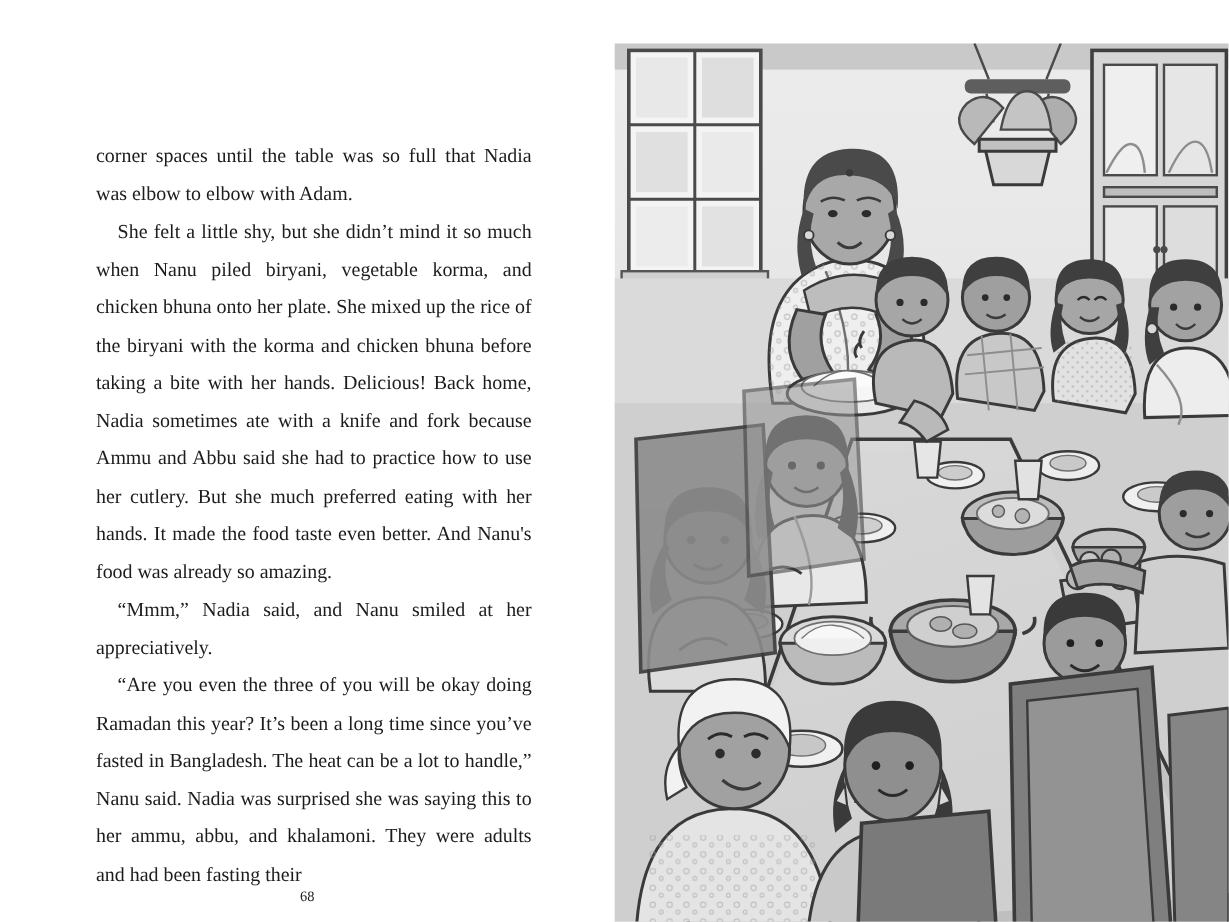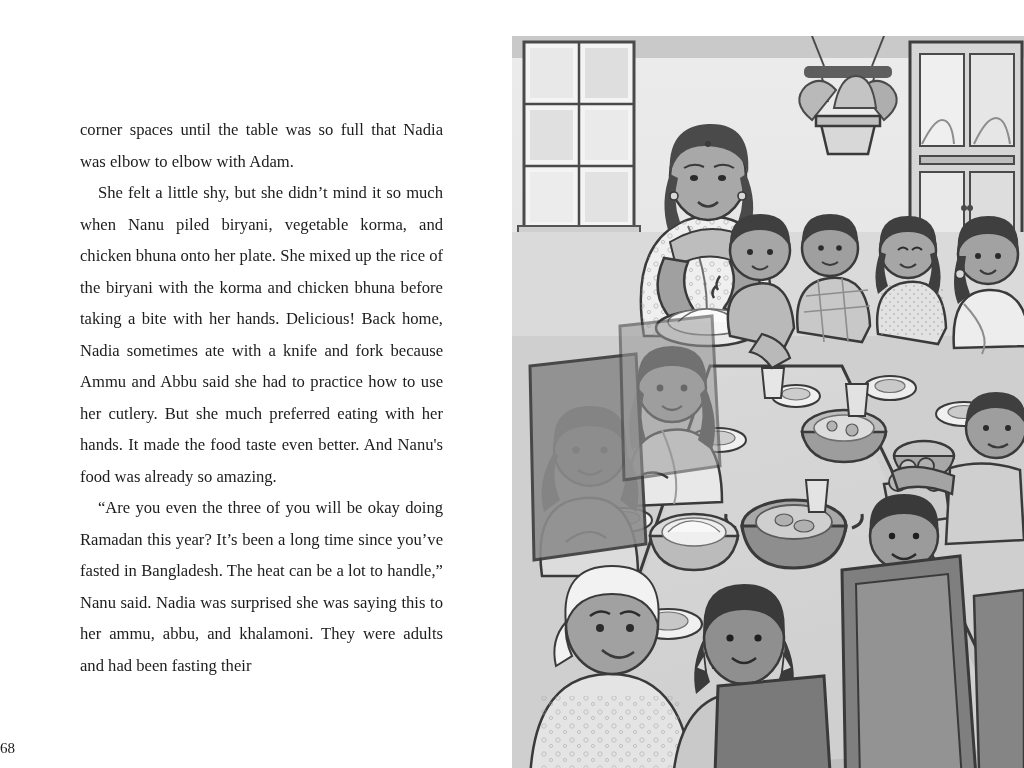--- a/index.html
+++ b/index.html
@@ -45,22 +45,23 @@
     hyphens: none;
   }
   .text-block p.indent {
     text-indent: 18px;
   }
   .page-number {
     position: absolute;
     top: 704px;
     left: 0;
     width: 512px;
+    text-align: center;
     font-family: "Liberation Serif", serif;
-    font-size: 15px;
+    font-size: 12px;
     color: #1c1c1c;
   }
   
   .art-page {
     position: relative;
     width: 512px;
     height: 768px;
     background: #ffffff;
   }
   .art-frame {
@@ -77,20 +78,21 @@
 </style>
 </head>
 <body>
 
 <div class="page">
 
   <div class="text-page">
     <div class="text-block">
       <p>corner spaces until the table was so full that Nadia was elbow to elbow with Adam.</p>
       <p class="indent">She felt a little shy, but she didn’t mind it so much when Nanu piled biryani, vegetable korma, and chicken bhuna onto her plate. She mixed up the rice of the biryani with the korma and chicken bhuna before taking a bite with her hands. Delicious! Back home, Nadia sometimes ate with a knife and fork because Ammu and Abbu said she had to practice how to use her cutlery. But she much preferred eating with her hands. It made the food taste even better. And Nanu's food was already so amazing.</p>
+      <p class="indent">“Mmm,” Nadia said, and Nanu smiled at her appreciatively.</p>
       <p class="indent">“Are you even the three of you will be okay doing Ramadan this year? It’s been a long time since you’ve fasted in Bangladesh. The heat can be a lot to handle,” Nanu said. Nadia was surprised she was saying this to her ammu, abbu, and khalamoni. They were adults and had been fasting their</p>
     </div>
     <div class="page-number">68</div>
   </div>
 
   <div class="art-page">
     <div class="art-frame">
       <svg class="art-svg" width="512" height="768" viewBox="0 0 512 768" xmlns="http://www.w3.org/2000/svg">
         <defs>
           <linearGradient id="wallGrad" x1="0" y1="0" x2="0" y2="1">

